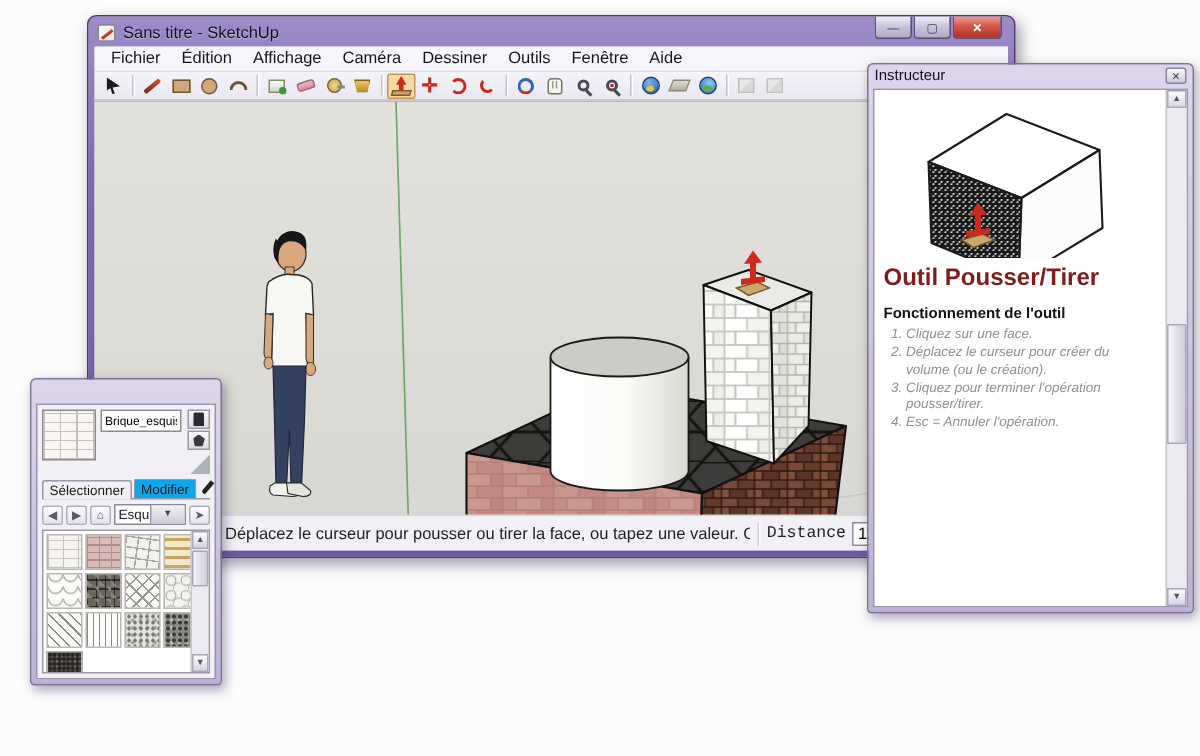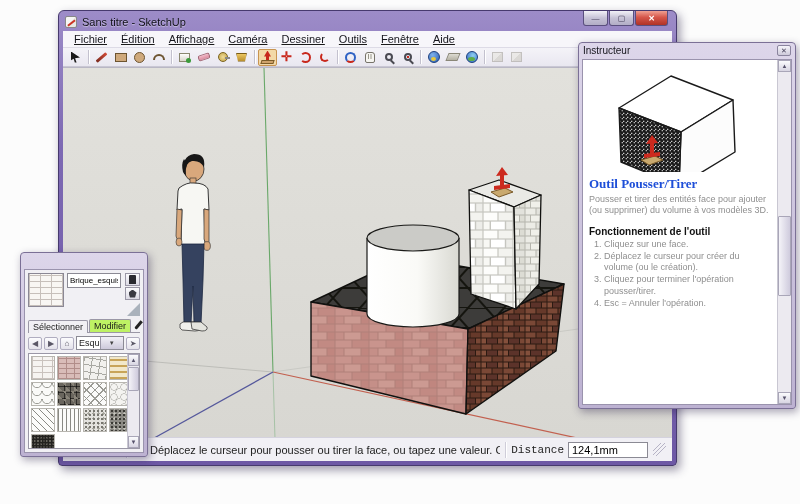--- a/index.html
+++ b/index.html
@@ -6,21 +6,21 @@
   html,body { width:800px; height:504px; }
   body {
     position:relative; width:800px; height:504px;
     background:#fcfcfc; overflow:hidden;
     font-family:"Liberation Sans", sans-serif;
     font-size:11px; color:#1a1a1a;
   }
 
   
   .win-main {
-    position:absolute; left:58px; top:10px; width:619px; height:456px;
+    position:absolute; left:58px; top:10px; width:619px; height:362px;
     background:linear-gradient(#9d8cc8,#7d69b3 30%,#6d58a5);
     border:1px solid #473a6e; border-radius:6px 6px 4px 4px;
     box-shadow:3px 4px 10px rgba(40,30,70,.45);
     z-index:1;
   }
   .tbar { height:19px; display:flex; align-items:center; padding:2px 6px 0 6px; }
   .tbar-title { margin-left:5px; color:#101018; text-shadow:0 1px 1px rgba(255,255,255,.5); font-size:11px; }
   .app-ico { width:12px; height:12px; border-radius:2px;
     background:linear-gradient(135deg,#f6f6f4 45%,#e8e8e4 45%); border:1px solid #888; position:relative; }
   .app-ico::after { content:""; position:absolute; left:1px; top:5px; width:9px; height:2px;
@@ -28,21 +28,21 @@
   .caption-btns { position:absolute; top:0; right:8px; display:flex; }
   .cbtn { height:15px; border:1px solid #5a4f7e; border-top:none; border-radius:0 0 3px 3px;
     display:flex; align-items:center; justify-content:center; font-size:8px; color:#403a55; margin-left:1px; }
   .cbtn.min,.cbtn.max { width:25px; background:linear-gradient(#f2f1f7,#c6c2d6 50%,#b2adc6); }
   .cbtn.close { width:33px; background:linear-gradient(#f0a092,#d6564a 45%,#b03226); color:#fff; font-weight:bold; }
 
   .win-body { position:absolute; left:4px; right:4px; top:20px; bottom:4px;
     background:#f2f1f6; display:flex; flex-direction:column; overflow:hidden; }
 
   .menubar { height:17px; background:#f7f6fa; border-bottom:1px solid #dddbe6;
-    display:flex; align-items:center; padding:0 4px;text-decoration:underline; }
+    display:flex; align-items:center; padding:0 4px; }
   .menu-item { padding:1px 7px; color:#15151c; cursor:default; }
 
   .toolbar { height:19px; background:linear-gradient(#f4f3f8,#e9e7f0);
     border-bottom:1px solid #c9c7d4; display:flex; align-items:center; padding:0 3px; }
   .tsep { width:1px; height:14px; background:#c3c1ce; margin:0 3px; box-shadow:1px 0 0 #fff; }
   .ti { width:19px; height:17px; display:flex; align-items:center; justify-content:center; border-radius:2px; }
   .ti.active { background:#f3d9a7; border:1px solid #c89450; }
   .ti.disabled { opacity:.5; }
 
   
@@ -121,21 +121,21 @@
       repeating-linear-gradient(90deg,#c6bfba 0 1px,transparent 1px 11px); flex:none; }
   .pal-name { flex:1; height:15px; border:1px solid #8b8a94; background:#fff; font-size:8px; padding:0 2px; min-width:0;
     font-family:"Liberation Sans",sans-serif; }
   .pal-icons { width:16px; display:flex; flex-direction:column; gap:1px; align-items:flex-end; flex:none; }
   .pal-ibtn { width:15px; height:13px; border:1px solid #9a97a6; background:linear-gradient(#fbfbfd,#dcdae4);
     display:flex; align-items:center; justify-content:center; }
   .ico-create { width:7px; height:9px; background:#2a2a30; border-radius:1px 1px 0 0; }
   .ico-stamp { width:8px; height:8px; background:#3a3a42; clip-path:polygon(50% 0,100% 38%,82% 100%,18% 100%,0 38%); }
   .pal-pane-tri { width:0; height:0; border-left:13px solid transparent; border-bottom:13px solid #aab2bc; margin-top:2px; }
   .pal-tabs { display:flex; align-items:flex-end; margin-top:3px; height:14px; border-bottom:1px solid #9a97a6; }
-  .pal-tab { padding:1px 4px; border:1px solid #9a97a6; border-bottom:none; border-radius:2px 2px 0 0; background:#bef264; margin-right:1px; }
+  .pal-tab { padding:1px 4px; border:1px solid #9a97a6; border-bottom:none; border-radius:2px 2px 0 0; background:#0ea5e9; margin-right:1px; }
   .pal-tab.on { background:#f1f0f4; position:relative; top:1px; }
   .ico-dropper { margin-left:auto; width:3px; height:10px; background:#222; transform:rotate(40deg); border-radius:0 0 2px 2px; position:relative; top:-2px; }
   .pal-nav { display:flex; align-items:center; gap:2px; margin-top:3px; }
   .nav-btn { width:14px; height:13px; border:1px solid #b0adc0; background:linear-gradient(#fcfcfe,#e4e2ea);
     display:flex; align-items:center; justify-content:center; font-size:8px; color:#5a5766; border-radius:2px; }
   .pal-combo { flex:1; height:14px; border:1px solid #8b8a94; background:#fff; display:flex; align-items:center; min-width:0; }
   .pal-combo span { flex:1; padding:0 2px; overflow:hidden; white-space:nowrap; }
   .combo-arrow { width:12px; height:12px; background:linear-gradient(#f2f1f7,#cdc9da); border-left:1px solid #9a97a6;
     font-size:6px; display:flex; align-items:center; justify-content:center; color:#444; }
   .pal-grid-wrap { flex:1; margin-top:3px; border:1px solid #9a97a6; background:#fff; position:relative; overflow:hidden; }
@@ -160,25 +160,25 @@
   .vs-btn { height:12px; background:linear-gradient(#fbfbfd,#d8d5e2); border:1px solid #a9a6b8;
     font-size:6px; color:#55516a; display:flex; align-items:center; justify-content:center; flex:none; }
   .vs-track { flex:1; position:relative; }
   .vs-thumb { position:absolute; left:0; right:0; background:linear-gradient(90deg,#f4f3f8,#cfcbdd); border:1px solid #a9a6b8; border-radius:1px; }
 
   
   .instructor { left:578px; top:42px; width:218px; height:367px; z-index:5; }
   .ins-body { position:absolute; left:3px; right:3px; top:16px; bottom:3px; background:#fff;
     border:1px solid #9a93ad; display:flex; }
   .ins-content { flex:1; padding:4px 6px; overflow:hidden; }
-  .ins-h1 { font-size:13px; font-weight:bold; color:#1d4ed8; margin-top:2px;font-family:Liberation Serif, serif; }
+  .ins-h1 { font-size:16px; font-weight:bold; color:#7f1d1d; margin-top:2px; }
   .ins-p { font-size:9px; color:#8f8f8f; line-height:1.25; margin-top:2px; }
   .ins-h2 { font-size:10px; font-weight:bold; color:#111; margin-top:9px; }
   .ins-ol { margin:2px 0 0 15px; font-size:9px; color:#8f8f8f; line-height:1.25; }
-  .ins-ol li { margin:1px 0; }
+  .ins-ol li { margin:1px 0;font-style:italic; }
 </style>
 </head>
 <body>
 
 <div class="win-main">
   <div class="tbar">
     <div class="app-ico"></div>
     <div class="tbar-title">Sans titre - SketchUp</div>
   </div>
   <div class="caption-btns">
@@ -472,21 +472,20 @@
           <polygon points="30,44 92,68 90,122 32,98" fill="url(#dots)"></polygon>
         </g>
         <g>
           <polygon points="52,96 66,92 74,96 60,101" fill="#c9a96e" stroke="#7a5a28" stroke-width="1"></polygon>
           <polygon points="55,90 71,88 71,92 55,94" fill="#cc2a1e"></polygon>
           <rect x="61" y="79" width="4" height="11" fill="#cc2a1e"></rect>
           <polygon points="57,80 69,79 63,71" fill="#cc2a1e"></polygon>
         </g>
       </svg>
       <div class="ins-h1">Outil Pousser/Tirer</div>
-      <div class="ins-p">Pousser et tirer des entités face pour ajouter (ou supprimer) du volume à vos modèles 3D.</div>
       <div class="ins-h2">Fonctionnement de l'outil</div>
       <ol class="ins-ol">
         <li>Cliquez sur une face.</li>
         <li>Déplacez le curseur pour créer du volume (ou le création).</li>
         <li>Cliquez pour terminer l'opération pousser/tirer.</li>
         <li>Esc = Annuler l'opération.</li>
       </ol>
       
     </div>
     <div class="vscroll" style="position:relative; width:14px; flex:none;">

